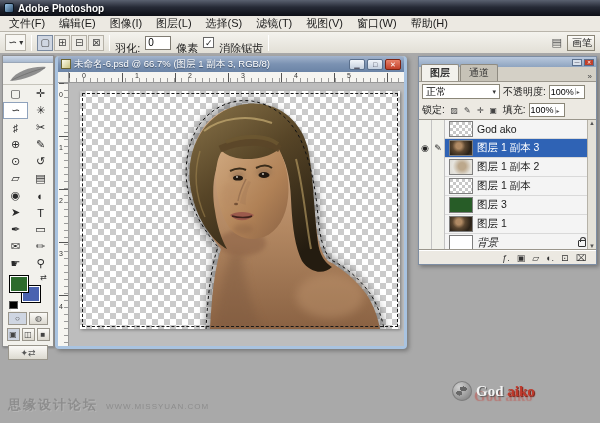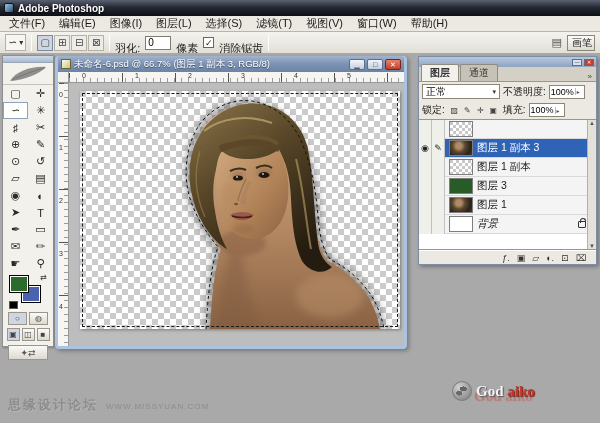--- a/index.html
+++ b/index.html
@@ -361,27 +361,35 @@
         <span class="spin">▸</span>
       </div>
     </div>
     <div class="lp-list">
       <div>
 
       <div class="layer-row" data-thumb="checker">
           <span class="cell"></span>
           <span class="cell"></span>
           <span class="layer-thumb"></span>
+          <span class="layer-name">God ako</span>
 
         </div>
           <div class="layer-row" data-thumb="photo" data-selected="true">
           <span class="cell">◉</span>
           <span class="cell">✎</span>
           <span class="layer-thumb"></span>
           <span class="layer-name">图层 1 副本 3</span>
+
+        </div>
+          <div class="layer-row" data-thumb="photolight">
+          <span class="cell"></span>
+          <span class="cell"></span>
+          <span class="layer-thumb"></span>
+          <span class="layer-name">图层 1 副本 2</span>
 
         </div>
           <div class="layer-row" data-thumb="checker">
           <span class="cell"></span>
           <span class="cell"></span>
           <span class="layer-thumb"></span>
           <span class="layer-name">图层 1 副本</span>
 
         </div>
           <div class="layer-row" data-thumb="green">

